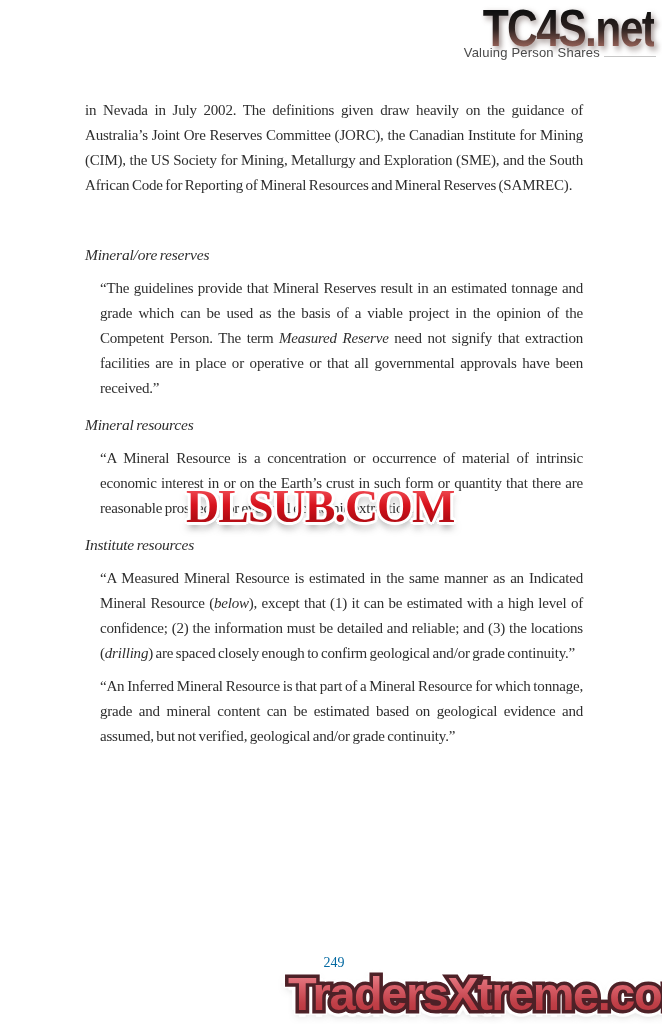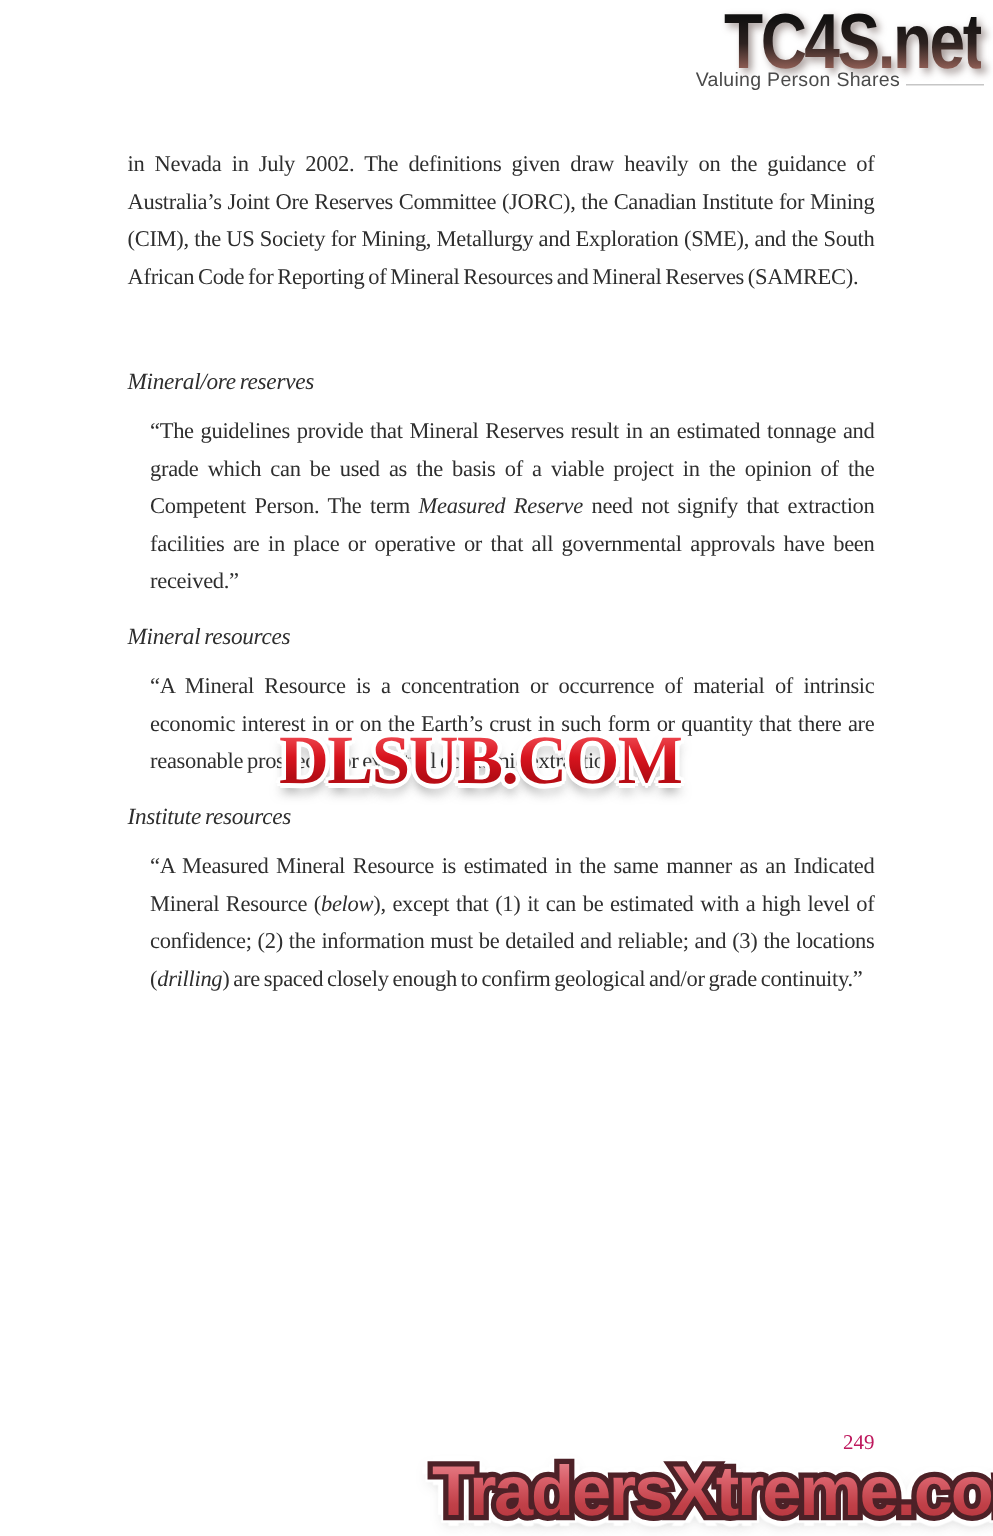--- a/index.html
+++ b/index.html
@@ -106,21 +106,21 @@
   }
   .t-fill{
     position:absolute;left:0;top:0;
     background:linear-gradient(#e8858d 5%, #d9606a 35%, #c04048 70%, #b5343c 100%);
     -webkit-background-clip:text;background-clip:text;color:transparent;
   }
 
   
   .page-number{
     position:absolute;top:955px;left:85px;width:498px;
-    text-align:right;font-size:14px;color:#be185d;
+    text-align:center;font-size:14px;color:#0369a1;
     font-family:"Liberation Serif", serif;
   }
 </style>
 </head>
 <body>
 
 <div class="logo-wrap">
   <span class="logo-layer logo-shadow">TC4S.net</span><span class="logo-layer logo-front">TC4S.net</span>
 </div>
 <div class="running-title">Valuing Person Shares</div>
@@ -138,20 +138,21 @@
     <h3 class="section-heading">Mineral resources</h3>
     <p class="quote"><span>“A Mineral Resource is a concentration or occurrence of material of intrinsic economic interest in or on the Earth’s crust in such form or quantity that there are reasonable prospects for eventual economic extraction.”</span></p>
   </div>
 
   <div>
     <h3 class="section-heading">Institute resources</h3>
     <p class="quote"><span>“A Measured Mineral Resource is estimated in the same manner as an Indicated Mineral Resource (</span><em>below</em><span>), except that (1) it can be estimated with a high level of confidence; (2) the information must be detailed and reliable; and (3) the locations (</span><em>drilling</em><span>) are spaced closely enough to confirm geological and/or grade continuity.”</span></p>
   </div>
 
   <div>
+    <p class="quote"><span>“An Inferred Mineral Resource is that part of a Mineral Resource for which tonnage, grade and mineral content can be estimated based on geological evidence and assumed, but not verified, geological and/or grade continuity.”</span></p>
   </div>
 </div>
 
 <div class="wm-dlsub">
   <span class="dlsub-layer dlsub-outline">DLSUB.COM</span><span class="dlsub-layer dlsub-fill">DLSUB.COM</span>
 </div>
 
 <div class="page-number">249</div>
 
 <div class="wm-traders">

